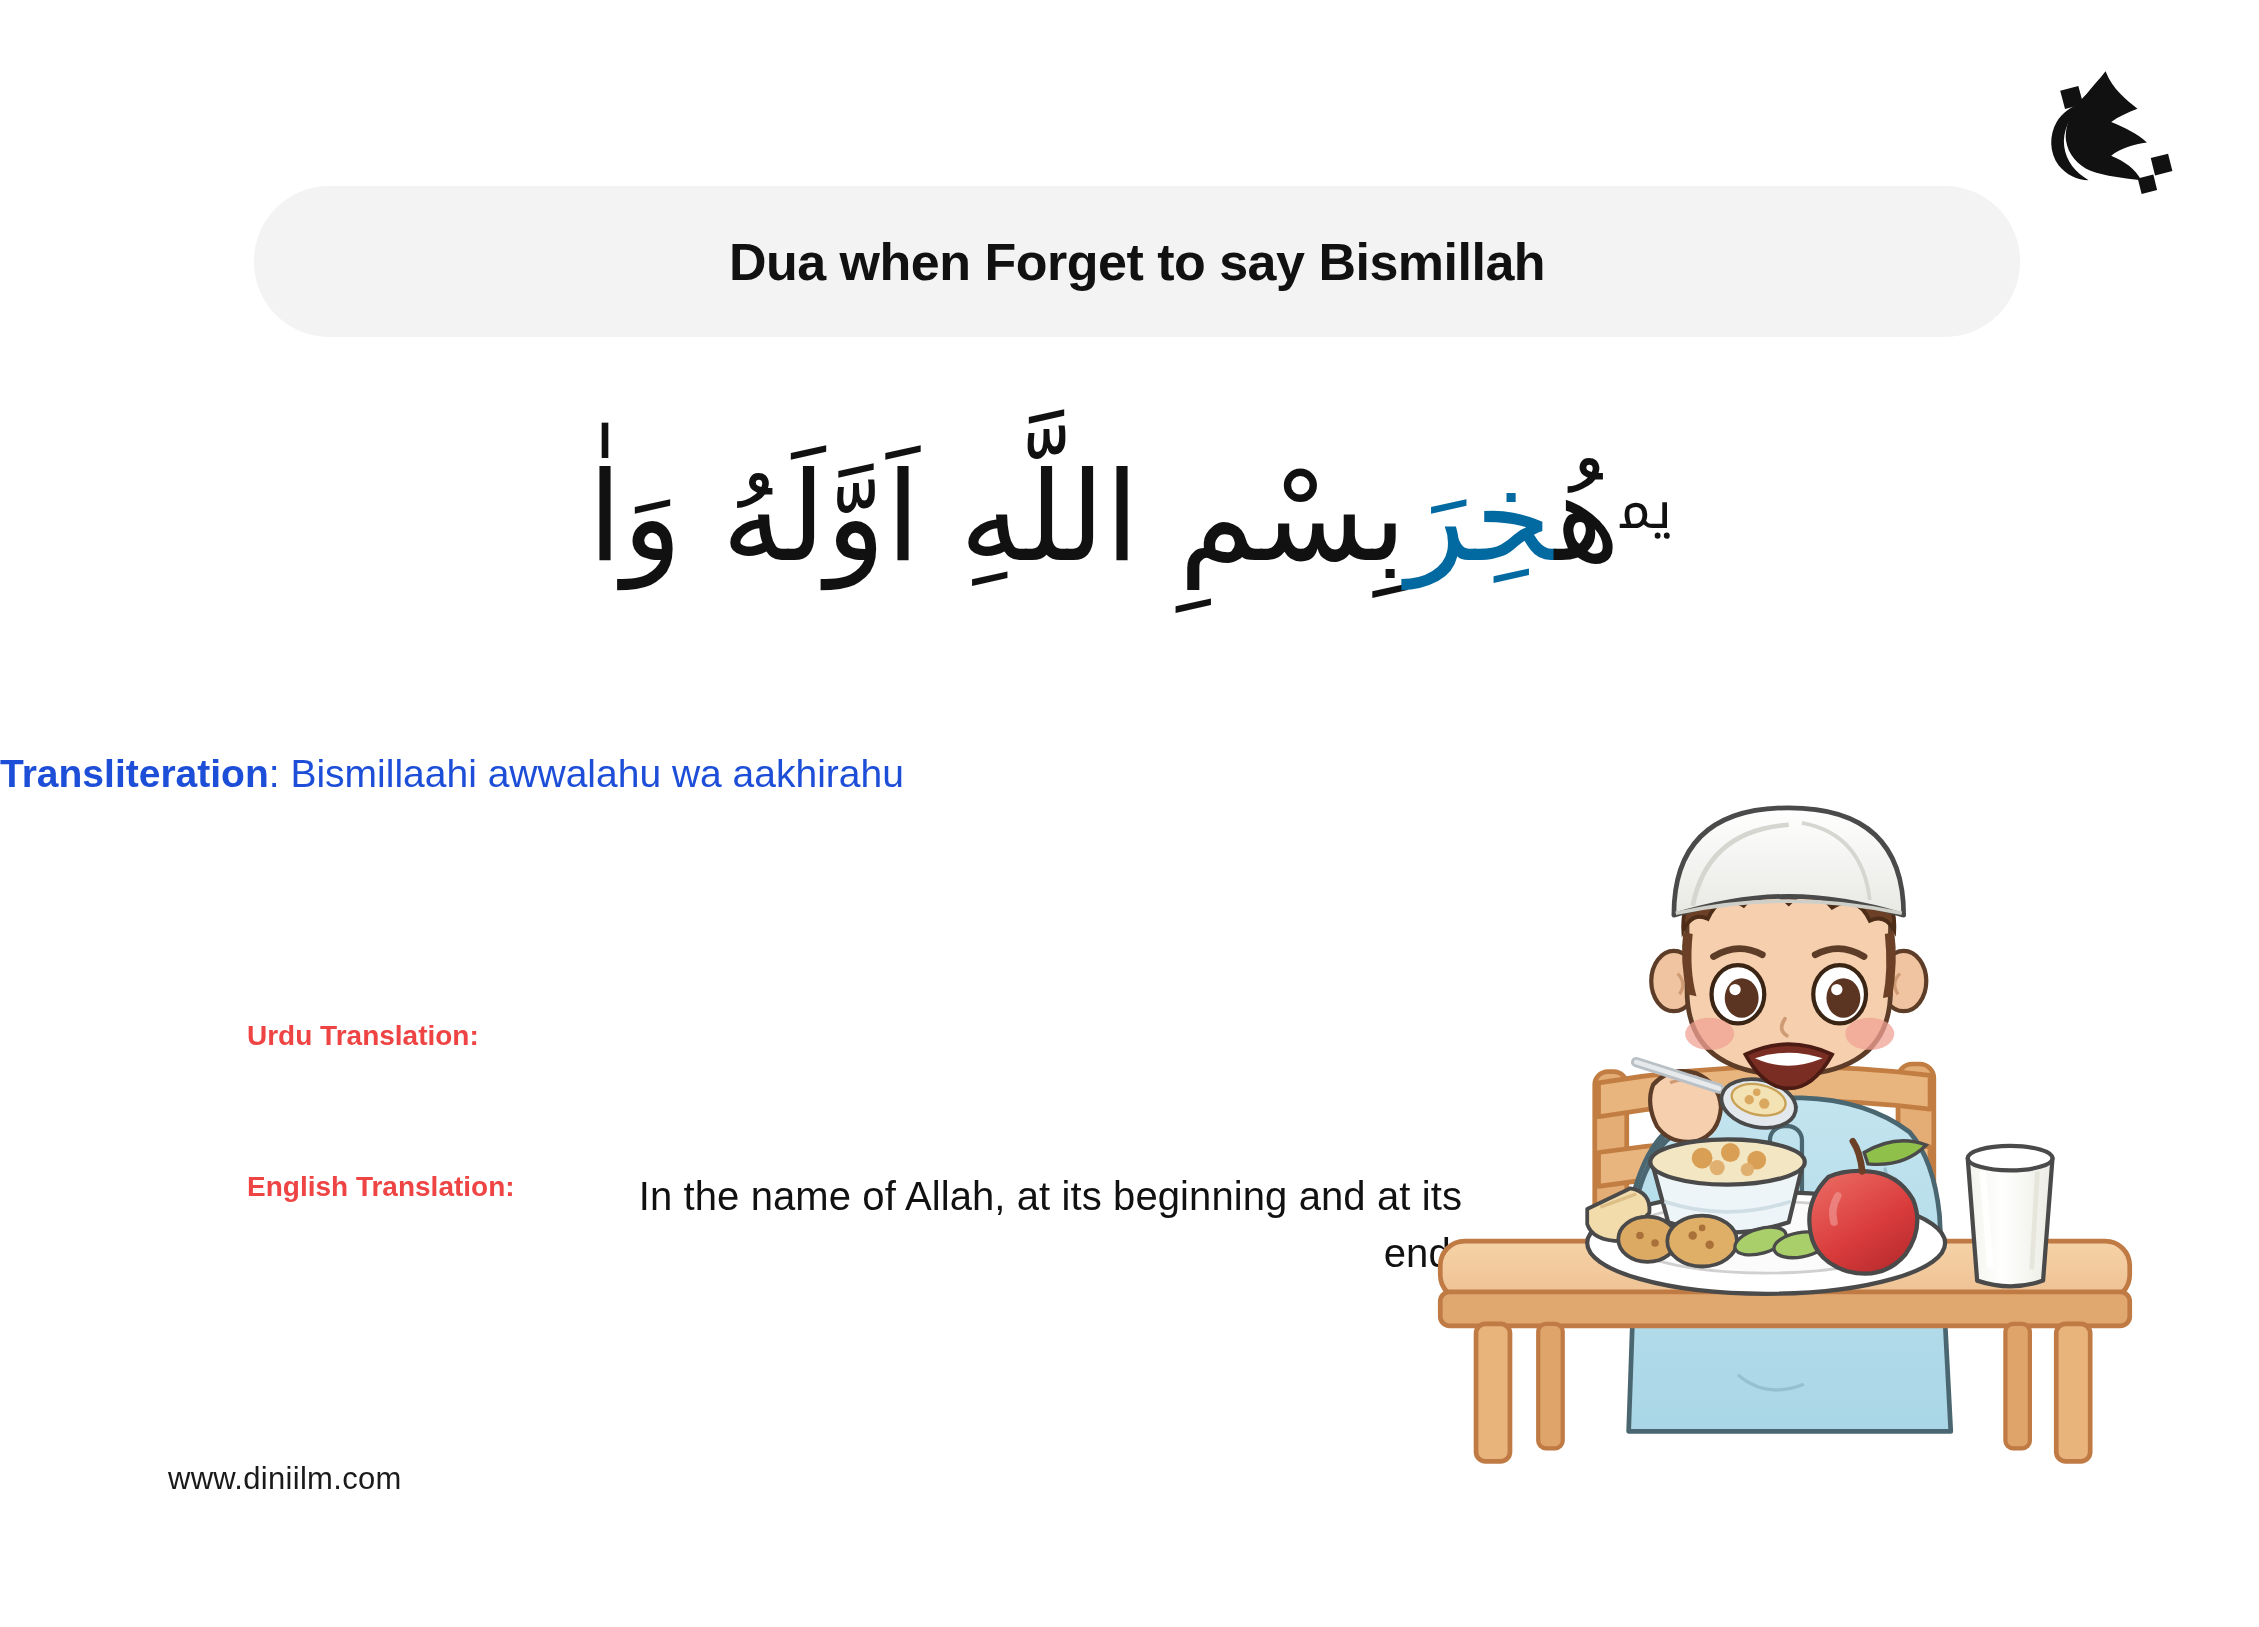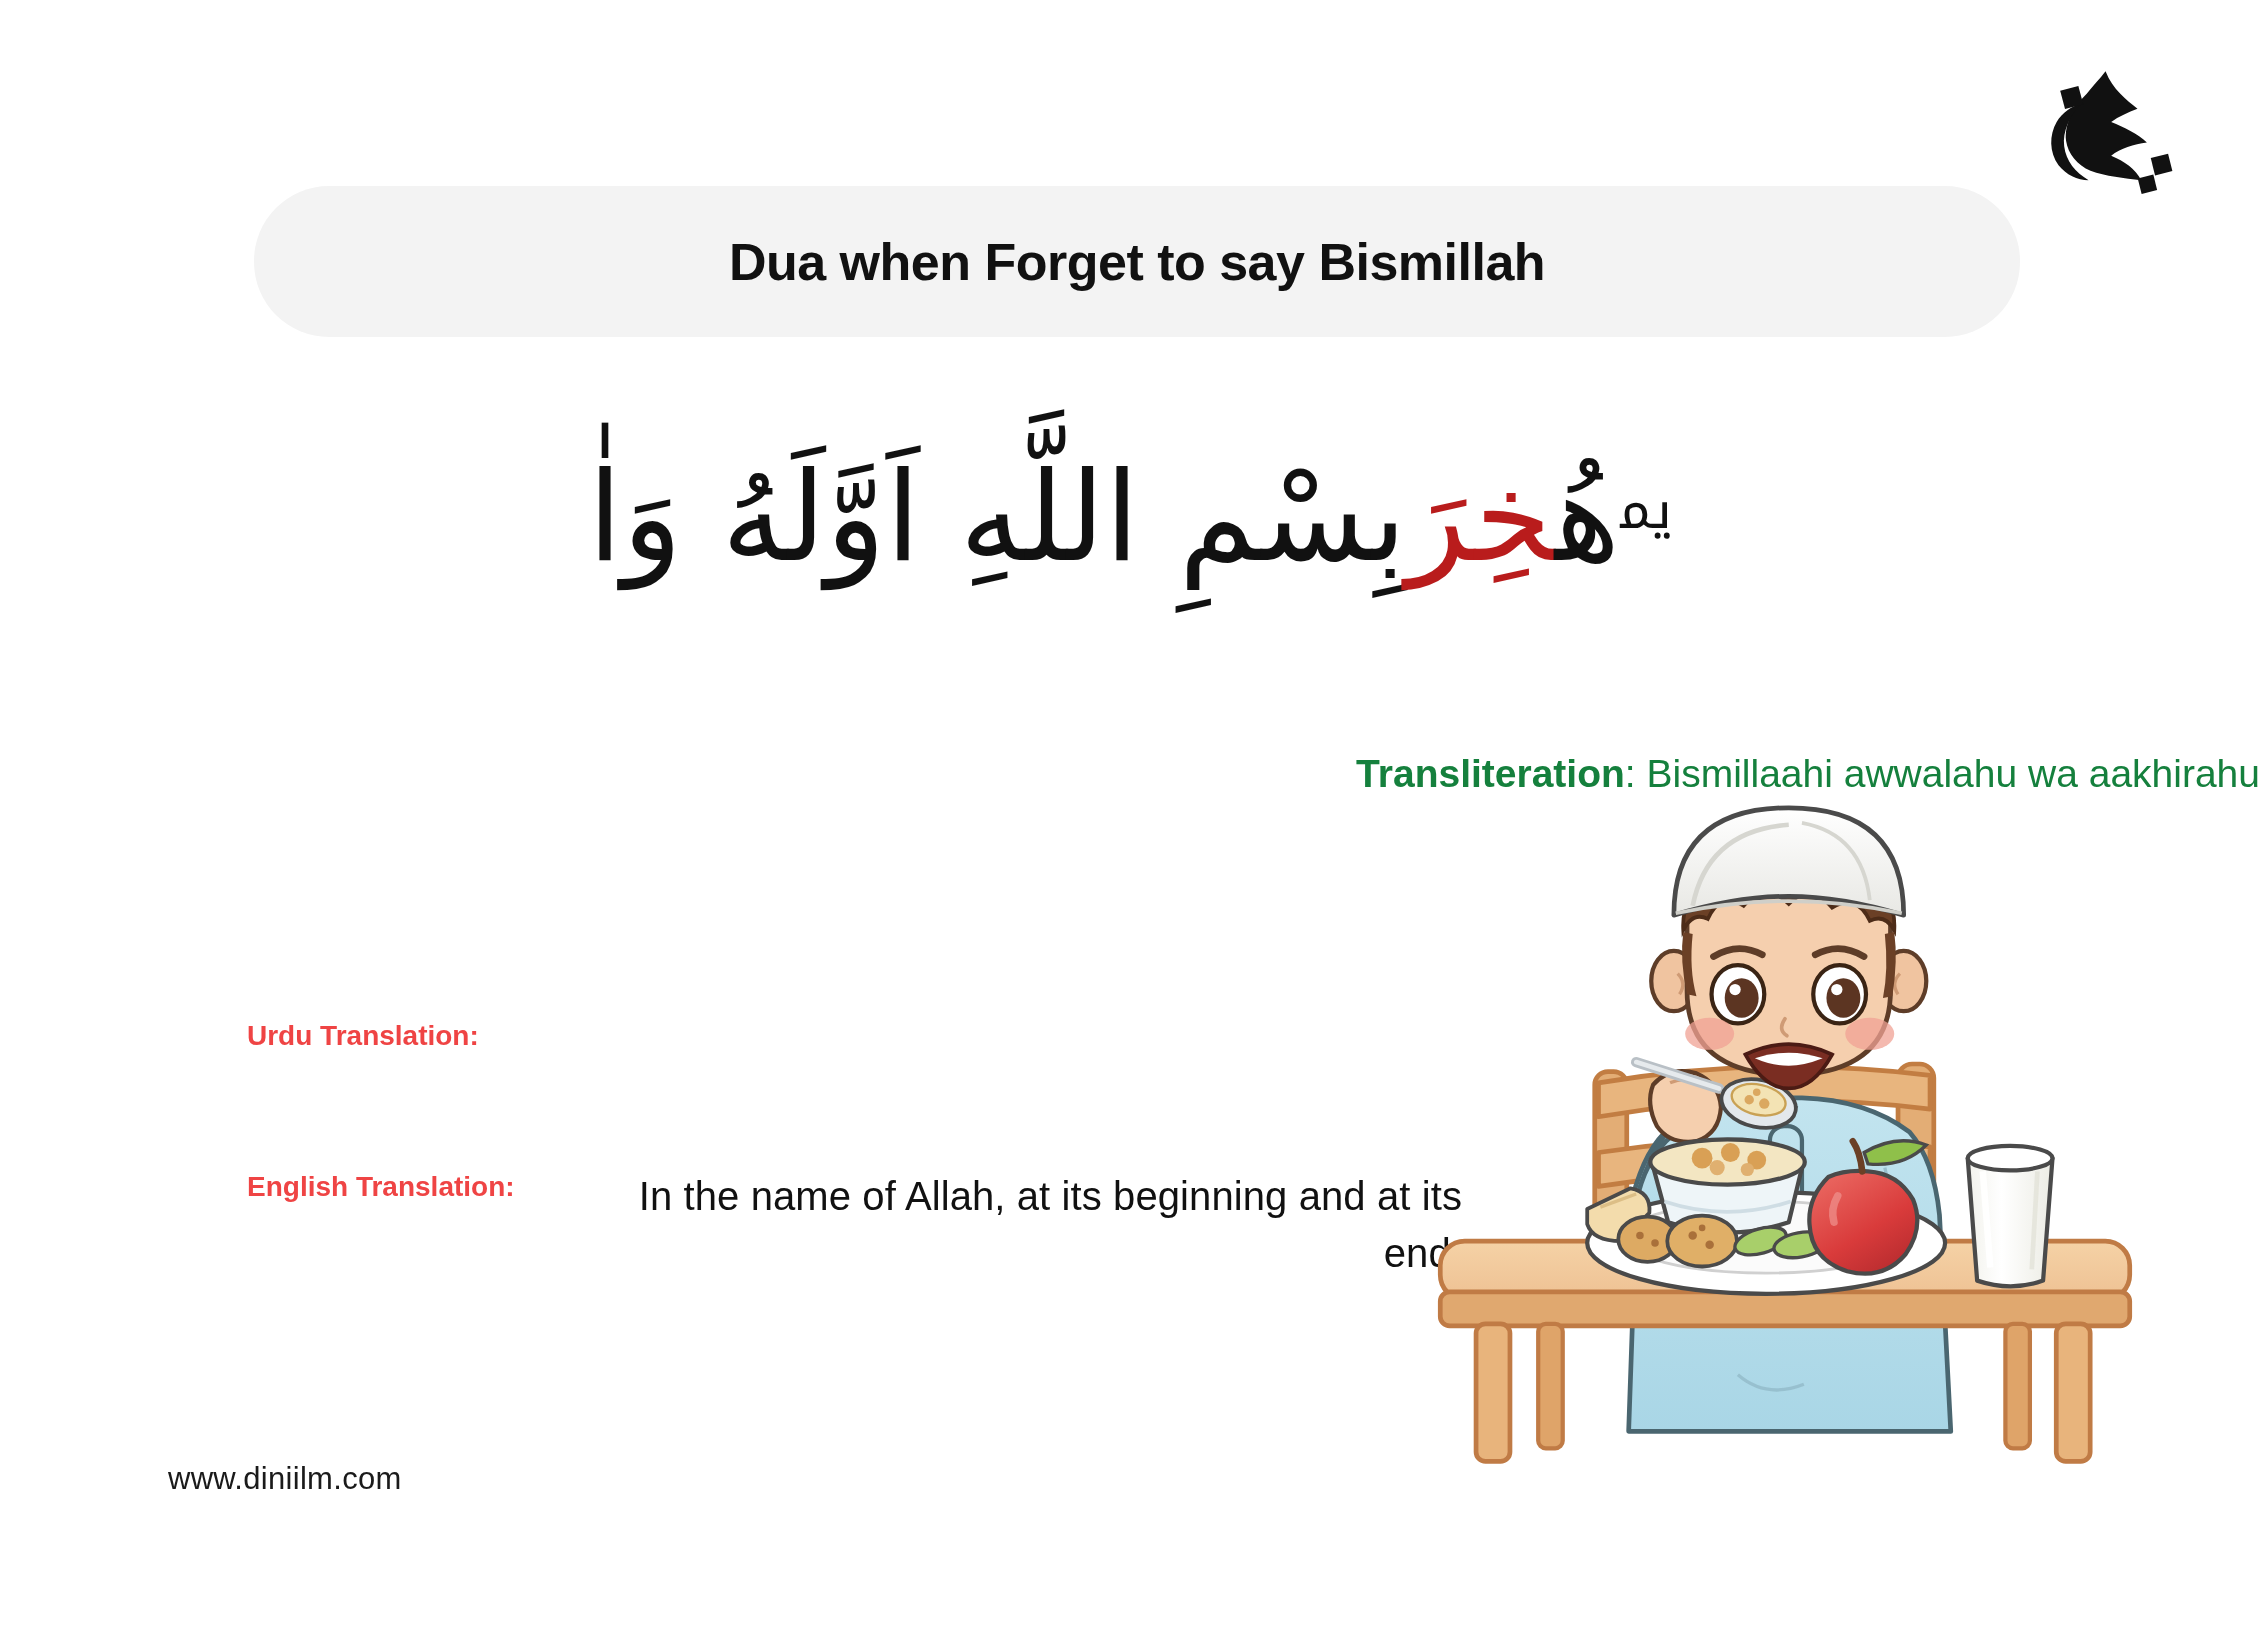--- a/index.html
+++ b/index.html
@@ -54,32 +54,32 @@
     right: 0;
     top: 424px;
     text-align: center;
     direction: rtl;
     font-family: "DejaVu Sans", "Liberation Sans", sans-serif;
     font-size: 124px;
     line-height: 1.5;
     color: #111111;
     white-space: nowrap;
   }
-  #arabic-line .hl { color: #b91c1c; margin-top: 44px; }
+  #arabic-line .hl { color: #0369a1; margin-top: 44px; }
 
   
   #transliteration-row {
     position: absolute;
     left: 0;
     right: 0;
     top: 749px;
-    text-align: right;
+    text-align: left;
     font-size: 39px;
     line-height: 1.3;
-    color: #15803d;
+    color: #1d4ed8;
     white-space: nowrap;
   }
   #transliteration-label { font-weight: 700; }
   #transliteration-value { font-weight: 400; }
 
   
   .trans-row {
     position: absolute;
     display: flex;
     align-items: flex-start;

